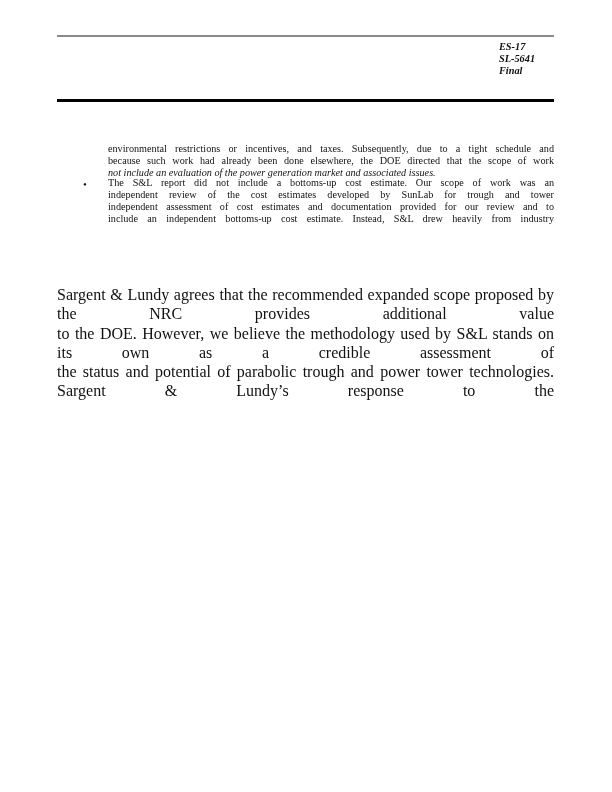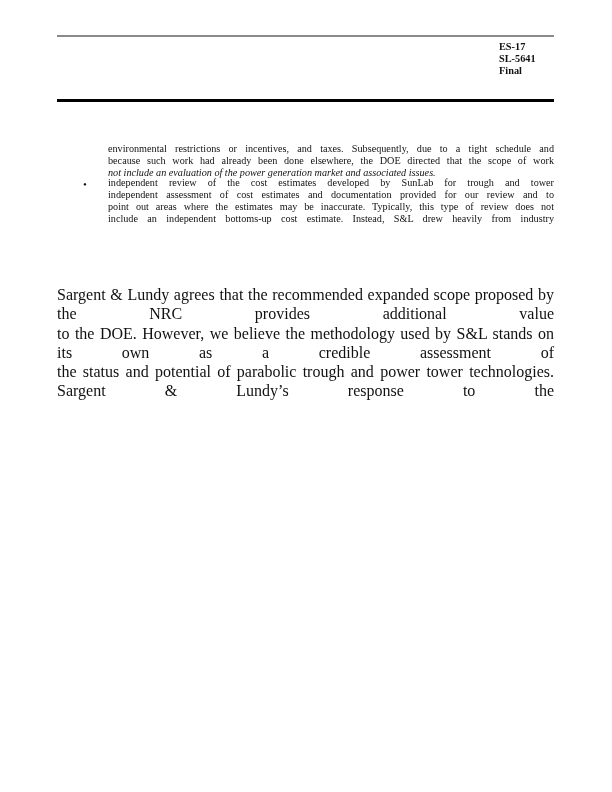--- a/index.html
+++ b/index.html
@@ -33,21 +33,21 @@
     }
     .header-block {
       position: absolute;
       left: 499px;
       top: 41px;
       font-weight: bold;
       font-size: 10.3px;
       line-height: 12.2px;
       color: #111;
     }
-    .header-block div { white-space: nowrap; }
+    .header-block div { white-space: nowrap; font-style: italic; }
 
     .cont-para {
       position: absolute;
       left: 108px;
       top: 127px;
       width: 446px;
       font-size: 10.2px;
       line-height: 11.9px;
       text-align: justify;
       margin-top: 16px;
@@ -99,23 +99,23 @@
 
 <div class="cont-para">
   <span class="jline">environmental restrictions or incentives, and taxes. Subsequently, due to a tight schedule and</span>
   <span class="jline">because such work had already been done elsewhere, the DOE directed that the scope of work</span>
   <span class="jline last">not include an evaluation of the power generation market and associated issues.</span>
 </div>
 
 <div class="bullet">•</div>
 
 <div class="bullet-para">
+  <span class="jline">The S&amp;L report did not include a bottoms-up cost estimate. Our scope of work was an</span>
   <span class="jline">independent review of the cost estimates developed by SunLab for trough and tower</span>
   <span class="jline">independent assessment of cost estimates and documentation provided for our review and to</span>
-  <span class="jline">point out areas where the estimates may be inaccurate. Typically, this type of review does not</span>
   <span class="jline">include an independent bottoms-up cost estimate. Instead, S&amp;L drew heavily from industry</span>
 </div>
 
 <div class="body-para">
   <span class="jline">Sargent &amp; Lundy agrees that the recommended expanded scope proposed by the NRC provides additional value</span>
   <span class="jline">to the DOE. However, we believe the methodology used by S&amp;L stands on its own as a credible assessment of</span>
   <span class="jline">the status and potential of parabolic trough and power tower technologies. Sargent &amp; Lundy’s response to the</span>
 </div>
 
 </body></html>

